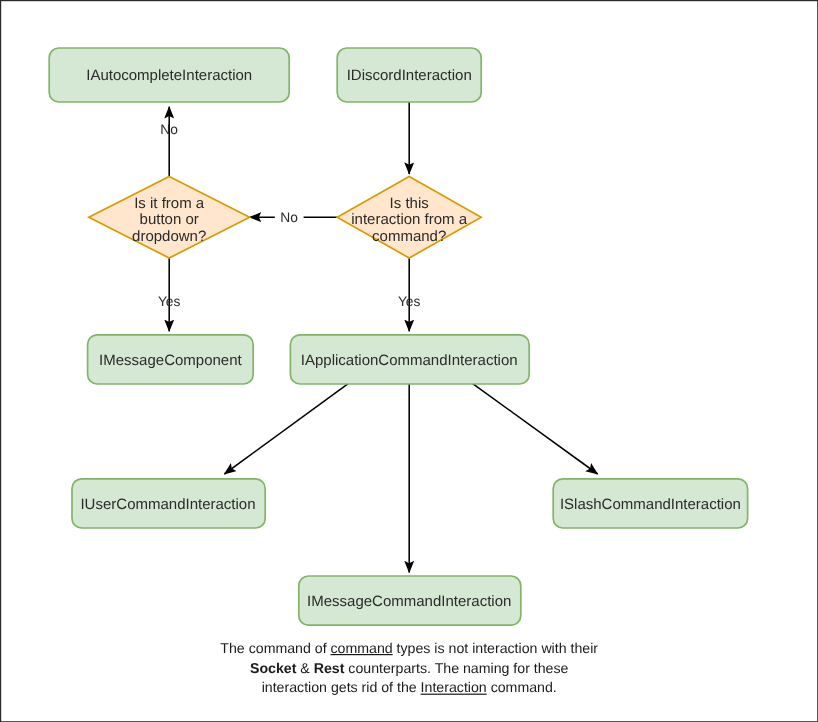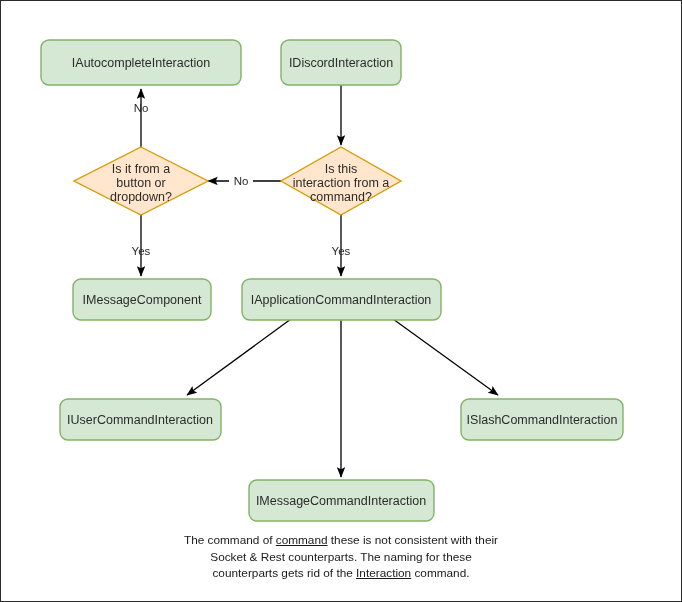--- a/index.html
+++ b/index.html
@@ -59,21 +59,21 @@
     left: 0;
     right: 0;
     top: 531px;
     text-align: center;
     font-family: "Liberation Sans", sans-serif;
     font-size: 11.8px;
     line-height: 16.5px;
     color: #1a1a1a;
   }
   .caption u { text-decoration: underline; margin-top: 40px; }
-  .caption b { font-weight: normal; }
+  .caption b { font-weight: bold; }
 </style>
 </head>
 <body>
 
 <div id="page">
 
   <svg id="flow" viewBox="0 0 680 600" xmlns="http://www.w3.org/2000/svg">
     <defs>
       <marker id="arrow" markerWidth="9" markerHeight="9" refX="7.5" refY="3.2" orient="auto" markerUnits="strokeWidth">
         <path d="M0,0 L8,3.2 L0,6.4 L1.6,3.2 z" fill="#000000"></path>
@@ -161,18 +161,18 @@
       <text class="node-label" x="541" y="423" text-anchor="middle">ISlashCommandInteraction</text>
     </g>
 
     <g>
       <rect class="box-shape" x="248" y="479" width="185" height="41" rx="8" ry="8"></rect>
       <text class="node-label" x="340" y="504" text-anchor="middle">IMessageCommandInteraction</text>
     </g>
   </svg>
 
   <div class="caption">
-    <div><span>The command of </span><u>command</u><span> these is not consistent with their</span></div>
+    <div><span>The command of </span><u>command</u><span> types is not interaction with their</span></div>
     <div><b>Socket</b><span> &amp; </span><b>Rest</b><span> counterparts. The naming for these</span></div>
-    <div><span>counterparts gets rid of the </span><u>Interaction</u><span> command.</span></div>
+    <div><span>interaction gets rid of the </span><u>Interaction</u><span> command.</span></div>
   </div>
 
 </div>
 
 </body></html>

